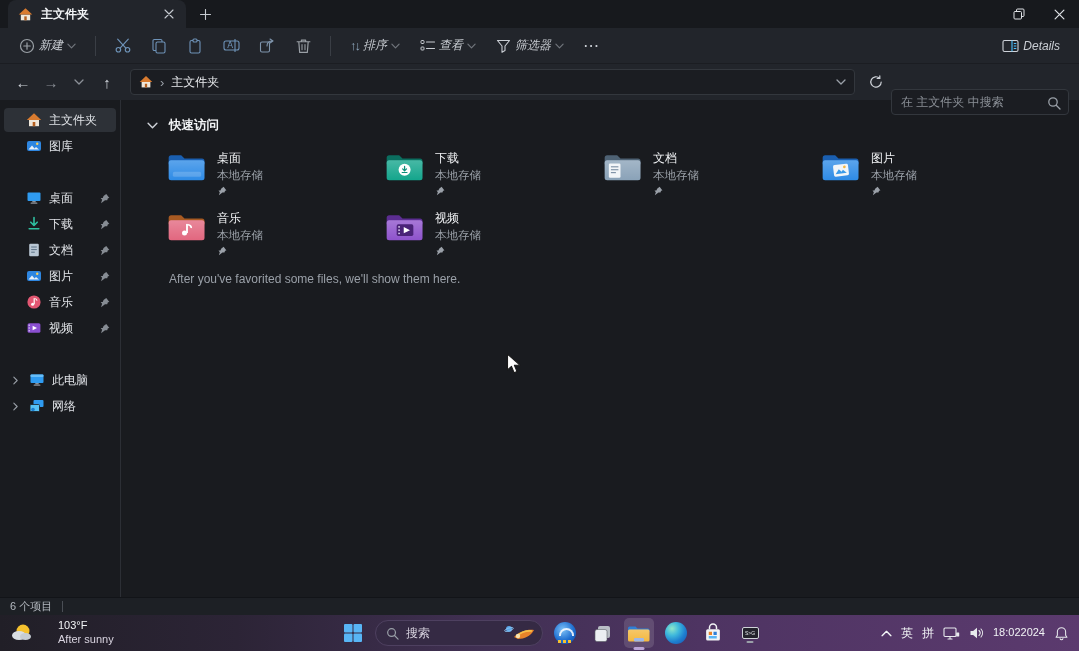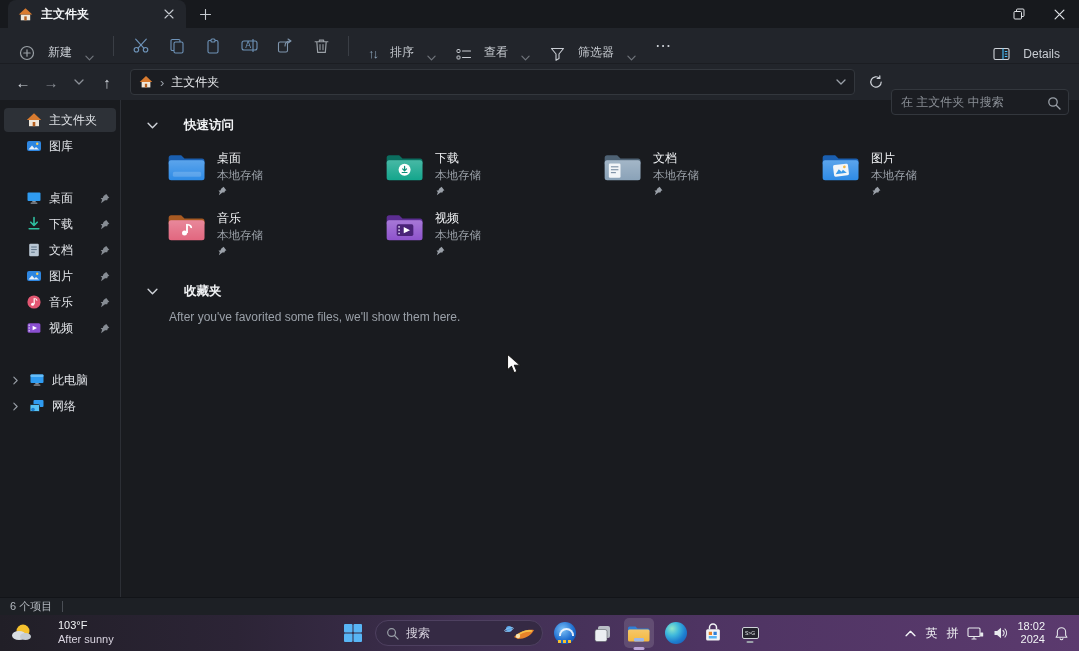--- a/index.html
+++ b/index.html
@@ -11,21 +11,21 @@
   .window { position:absolute; inset:0 0 36px 0; display:flex; flex-direction:column; background:#fde047; }
   .tabbar { height:28px; background:#17191d; display:flex; align-items:flex-end; position:relative; flex:0 0 auto; }
   .tab { height:28px; width:178px; margin-left:8px; background:#22252b; border-radius:8px 8px 0 0; display:flex; align-items:center; padding:0 8px 0 10px; gap:8px; }
   .tab-title { flex:1; color:#f1f3f5; font-weight:bold; font-size:12px; white-space:nowrap; overflow:hidden; }
   .tab-close { width:18px; height:18px; border-radius:4px; display:flex; align-items:center; justify-content:center; color:#c6cad0; }
   .newtab { width:26px; height:22px; margin-left:6px; margin-bottom:3px; border-radius:4px; display:flex; align-items:center; justify-content:center; color:#c6cad0; }
   .wincontrols { position:absolute; right:0; top:0; height:28px; display:flex; }
   .winbtn { width:40px; height:28px; display:flex; align-items:center; justify-content:center; color:#dfe2e6; }
 
   .toolbar { height:36px; background:#22252b; display:flex; align-items:center; padding:0 10px; gap:2px; flex:0 0 auto; border-bottom:1px solid #1b1d22; }
-  .tbtn { height:30px; display:flex; align-items:flex-end; gap:13px; padding:0 9px; border-radius:5px; color:#c9cdd3; }
+  .tbtn { height:30px; display:flex; align-items:center; gap:4px; padding:0 9px; border-radius:5px; color:#c9cdd3;font-style:italic; }
   .tbtn .lbl { font-size:12px; color:#c9cdd3; }
   .tb-ic { height:30px; width:34px; display:flex; align-items:center; justify-content:center; border-radius:5px; }
   .tdiv { width:1px; height:20px; background:#3a3e45; margin:0 8px; }
   .tspacer { flex:1; }
   .chev { opacity:.75; }
   .glyph-arrows { font-size:13px; letter-spacing:-2px; color:#8fa7bd; }
   .glyph-more { font-size:16px; color:#c9cdd3; letter-spacing:2px; }
 
   .navbar { height:36px; background:#22252b; display:flex; align-items:center; padding:0 10px; gap:2px; flex:0 0 auto; }
   .navbtn { width:26px; height:26px; display:flex; align-items:center; justify-content:center; border-radius:5px; color:#cfd3d9; font-size:15px; }
@@ -45,21 +45,21 @@
   .sitem { height:24px; margin:0 4px 2px 4px; border-radius:4px; display:flex; align-items:center; padding:0 6px 0 4px; gap:7px; position:relative; }
   .sitem .sic { width:16px; height:16px; flex:0 0 auto; margin-left:18px; }
   .sitem.haschev .sic { margin-left:0; }
   .sitem .schev { width:14px; display:flex; justify-content:center; color:#9aa0a8; flex:0 0 auto; }
   .sitem .slbl { flex:1; font-size:12px; color:#e1e4e8; white-space:nowrap; overflow:hidden; }
   .sitem.selected { background:#2d3137; }
   .sgap { height:26px; }
   .spin { flex:0 0 auto; opacity:.85; }
 
   .main { flex:1; padding:14px 0 0 26px; position:relative; }
-  .sechead { display:flex; align-items:center; gap:26px; height:22px; color:#f1f3f5; }
+  .sechead { display:flex; align-items:center; gap:11px; height:22px; color:#f1f3f5; }
   .sechead .sttl { font-weight:bold; font-size:12.5px; }
   .tiles { margin:8px 0 0 20px; width:900px; display:flex; flex-wrap:wrap; }
   .tile { width:218px; height:60px; display:flex; align-items:flex-start; gap:10px; padding-top:5px; border-radius:4px; }
   .ticon { width:40px; height:34px; flex:0 0 auto; }
   .tmeta { display:flex; flex-direction:column; gap:1px; padding-top:1px; }
   .tname { font-size:12px; color:#f1f3f5; }
   .tsub { font-size:11.5px; color:#9aa0a8; }
   .tpin { margin-top:2px; }
   .fav-empty { margin:8px 0 0 22px; color:#9aa0a8; font-size:12px; }
   .favhead { margin-top:16px; }
@@ -74,21 +74,21 @@
   .wtemp { font-size:11px; color:#f1f3f5; }
   .wcond { font-size:11px; color:#d9d4e0; }
   .centerbar { position:absolute; left:338px; top:0; height:36px; display:flex; align-items:center; gap:7px; }
   .taskico { width:30px; height:30px; border-radius:5px; display:flex; align-items:center; justify-content:center; position:relative; }
   .taskico.active { background:rgba(255,255,255,.13); }
   .taskico.active::after { content:""; position:absolute; bottom:-2px; left:50%; transform:translateX(-50%); width:11px; height:3px; border-radius:2px; background:#b9a4d6; }
   .tsearch { width:168px; height:26px; border-radius:13px; background:#352a44; border:1px solid #4e4060; display:flex; align-items:center; padding:0 6px 0 10px; gap:7px; }
   .tsearch .stext { flex:1; color:#d6d1dd; font-size:12px; }
   .tray { position:absolute; right:6px; top:0; height:36px; display:flex; align-items:center; gap:9px; padding:0 4px; }
   .ime { font-size:12px; color:#f1f3f5; }
-  .clock { display:flex; flex-direction:column; align-items:flex-end; line-height:1.2; font-size:11px; color:#f1f3f5; }
+  .clock { display:flex; align-items:flex-end; line-height:1.2; font-size:11px; color:#f1f3f5; }
 
   .cursor { position:absolute; left:506px; top:353px; z-index:50; pointer-events:none; }
 
   .remote-mon { width:17px; height:12px; border:1px solid #cfd3d8; border-radius:2px; background:#23232c; display:flex; align-items:center; justify-content:center; position:relative; }
   .remote-mon span { font-size:5px; color:#e3e6ea; letter-spacing:0; }
   .remote-mon::after { content:""; position:absolute; bottom:-5px; left:50%; transform:translateX(-50%); width:7px; height:2px; background:#9aa0a8; border-radius:1px; }
   .edge-ball { width:22px; height:22px; border-radius:50%; background:radial-gradient(circle at 32% 30%, #8fe6c9 0%, #3fb9dc 32%, #1e7fd0 62%, #1a4fae 100%); }
   .bluespin { width:22px; height:22px; border-radius:50%; background:radial-gradient(circle at 40% 35%, #7ec2f7 0%, #1f6fd0 55%, #0c3f96 100%); position:relative; }
   .bluespin::after { content:""; position:absolute; left:5px; top:6px; width:11px; height:6px; border:2px solid rgba(255,255,255,.85); border-bottom:0; border-radius:8px 8px 0 0; }
   .bluespin .px { position:absolute; bottom:1px; width:3px; height:3px; background:#f5c02e; }
@@ -511,26 +511,20 @@
             <div class="tmeta">
               <div class="tname">视频</div>
               <div class="tsub">本地存储</div>
               <svg class="tpin" width="10" height="10">
                   <use href="#pin12" width="10" height="10"></use>
                 </svg>
             </div>
           </div>
         </div>
 
-        <div class="sechead favhead">
-          <svg width="11" height="7" color="#cfd3d9">
-              <use href="#chevdown10" width="11" height="7"></use>
-            </svg>
-          <span class="sttl">收藏夹</span>
-        </div>
         <div class="fav-empty">After you've favorited some files, we'll show them here.</div>
       </div>
     </div>
 
     <div class="statusbar">
       <span>6 个项目</span>
       <span class="statussep"></span>
     </div>
   </div>
 

